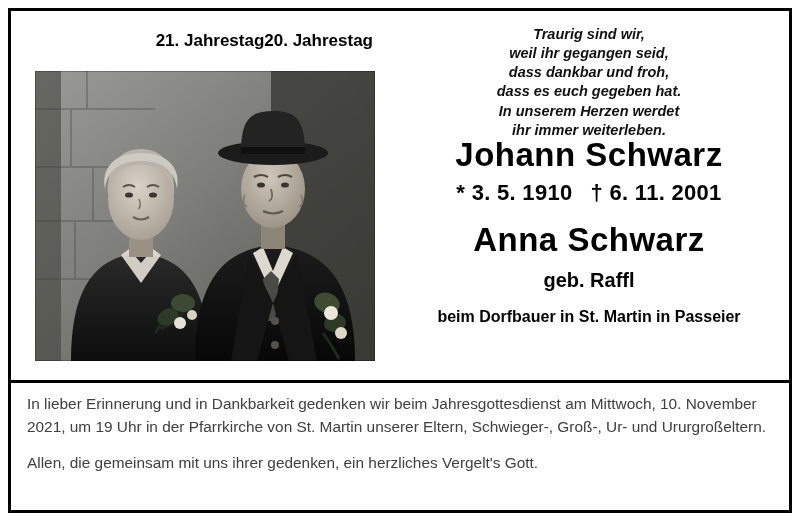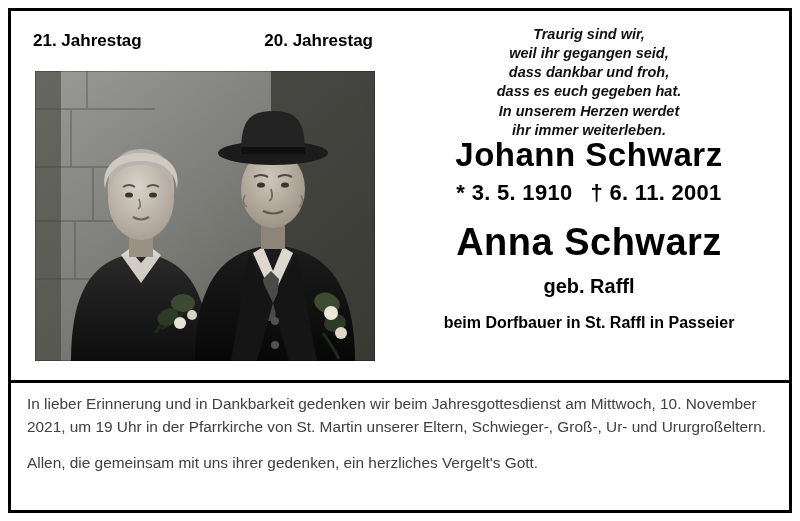--- a/index.html
+++ b/index.html
@@ -45,21 +45,21 @@
     width: 778px;
     height: 368px;
   }
 
   .anniversary-row {
     position: absolute;
     left: 22px;
     top: 20px;
     width: 340px;
     display: flex;
-    justify-content: space-between;
+    justify-content: flex-end;
     align-items: baseline;
   }
   .anniversary {
     font-size: 17px;
     font-weight: bold;
     letter-spacing: 0px;
     white-space: nowrap;
   }
 
   .photo {
@@ -102,21 +102,21 @@
     line-height: 1.08;
   }
   .dates {
     font-size: 22px;
     font-weight: bold;
     margin-top: 7px;
     letter-spacing: 0.3px;
   }
   .dates .sep { display: inline-block; width: 18px; }
   .bigname2 {
-    font-size: 38px;
+    font-size: 33px;
     font-weight: bold;
     letter-spacing: 0.5px;
     margin-top: 16px;
     line-height: 1.08;
   }
   .maiden {
     font-size: 20px;
     font-weight: bold;
     margin-top: 12px;
   }
@@ -289,21 +289,21 @@
         <div>ihr immer weiterleben.</div>
       </div>
 
       <div class="name-block">
         <div class="bigname">Johann Schwarz</div>
         <div class="dates">
           <span>* 3. 5. 1910</span><span class="sep"></span><span>† 6. 11. 2001</span>
         </div>
         <div class="bigname2">Anna Schwarz</div>
         <div class="maiden">geb. Raffl</div>
-        <div class="place">beim Dorfbauer in St. Raffl in Passeier</div>
+        <div class="place">beim Dorfbauer in St. Martin in Passeier</div>
       </div>
 
     </div>
 
     <div class="divider"></div>
 
     <div class="bottom">
       <div class="para">In lieber Erinnerung und in Dankbarkeit gedenken wir beim Jahresgottesdienst am Mittwoch, 10. November 2021, um 19 Uhr in der Pfarrkirche von St. Martin unserer Eltern, Schwieger-, Groß-, Ur- und Ururgroßeltern.</div>
       <div class="para second">Allen, die gemeinsam mit uns ihrer gedenken, ein herzliches Vergelt's Gott.</div>
     </div>

